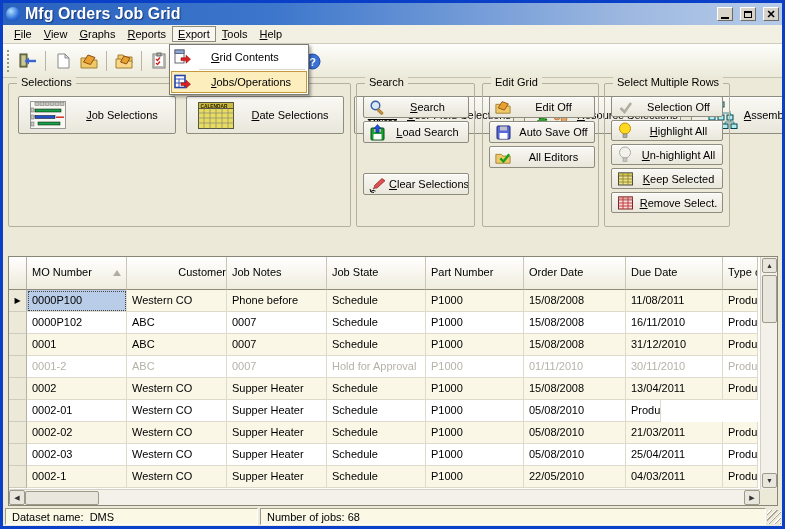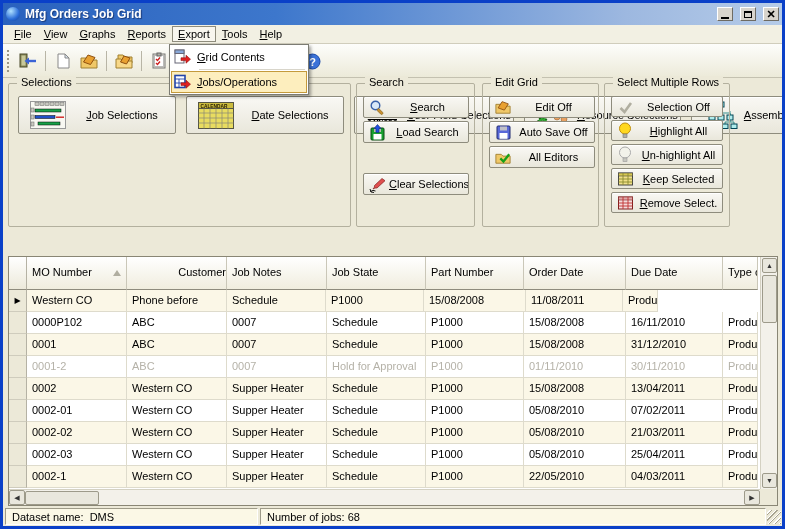--- a/index.html
+++ b/index.html
@@ -7,21 +7,21 @@
   body { font-family:"Liberation Sans", sans-serif; font-size:11px; color:#000; }
   .window { position:relative; width:785px; height:529px; background:#ece9d8;
             border:3px solid #0a40c8; overflow:hidden; }
 
   
   .titlebar { position:absolute; left:0; top:0; width:779px; height:22px;
     background:linear-gradient(90deg,#2a62be 0%,#3d77cc 35%,#9db8e0 80%,#b5cbe8 100%);
     display:flex; align-items:center; gap:5px; padding:0 3px; }
   .app-orb { width:14px; height:14px; border-radius:50%;
     background:radial-gradient(circle at 35% 30%, #aee0ff, #2a6cd8 60%, #123c8c); flex:0 0 auto; }
-  .title-text { flex:1; color:#fff; font-weight:bold; font-size:12px; text-shadow:1px 1px 1px #1a3a78; white-space:nowrap; }
+  .title-text { flex:1; color:#fff; font-weight:bold; font-size:16px; text-shadow:1px 1px 1px #1a3a78; white-space:nowrap; }
   .winbtn { width:16px; height:14px; background:#d8d4cc; border:1px solid;
     border-color:#fff #6e6b63 #6e6b63 #fff; display:flex; align-items:center; justify-content:center;
     margin-left:2px; position:relative; }
   .glyph-min { width:8px; height:2px; background:#000; margin-top:7px; }
   .glyph-max { width:8px; height:7px; border:1px solid #000; border-top-width:2px; }
   .glyph-close { font-size:11px; font-weight:bold; line-height:10px; }
 
   
   .menubar { position:absolute; left:0; top:22px; width:779px; height:19px;
     background:#f2f0e3; border-bottom:1px solid #d0cdbc; display:flex; align-items:center; padding-left:5px; }
@@ -34,21 +34,21 @@
     display:flex; align-items:center; padding-left:3px; }
   .grip { width:5px; height:22px; margin-right:4px;
     background:repeating-linear-gradient(#9a9786 0 2px, transparent 2px 4px); background-size:2px 100%; background-repeat:no-repeat; background-position:1px 0; }
   .tsep { width:1px; height:20px; background:#b8b5a6; margin:0 4px; }
   .tbtn { width:26px; height:26px; display:flex; align-items:center; justify-content:center; }
   .tbtn.help-pos { position:absolute; left:296px; top:4px; }
 
   
   .dropdown { position:absolute; left:166px; top:41px; width:140px; background:#fff;
     border:1px solid #7c7c74; box-shadow:2px 2px 3px rgba(0,0,0,.35); z-index:50; padding:1px; }
-  .ditem { height:22px; display:flex; align-items:center; gap:6px; padding:0 4px 0 3px; }
+  .ditem { height:22px; display:flex; align-items:center; gap:20px; padding:0 4px 0 3px; }
   .ditem.hl { background:#fdeebe; box-shadow:inset 0 0 0 1px #c49a3c; }
   .dsep { border-top:1px solid #d8d5ca; margin:1px 2px 1px 28px; }
 
   
   .gbox { position:absolute; border:1px solid #b3b09e; border-radius:2px; }
   .gbox legend, .gtitle { position:absolute; top:-8px; left:8px; background:#ece9d8; padding:0 4px; white-space:nowrap; }
   .box-selections { left:5px; top:80px; width:343px; height:144px; }
   .box-search     { left:353px; top:80px; width:119px; height:144px; }
   .box-editgrid   { left:479px; top:80px; width:117px; height:144px; }
   .box-smr        { left:601px; top:80px; width:126px; height:144px; }
@@ -438,20 +438,21 @@
         <div class="g-hcell" style="width: 100px;">Job Notes</div>
         <div class="g-hcell" style="width: 99px;">Job State</div>
         <div class="g-hcell" style="width: 98px;">Part Number</div>
         <div class="g-hcell" style="width: 102px;">Order Date</div>
         <div class="g-hcell" style="width: 97px;">Due Date</div>
         <div class="g-hcell" style="width: 35px;">Type of</div>
       </div>
       <div class="g-body">
         <div class="g-row zebra">
           <div class="g-mk">▶</div>
+          <div class="g-cell sel" style="width: 100px;">0000P100</div>
           <div class="g-cell" style="width: 100px;">Western CO</div>
           <div class="g-cell" style="width: 100px;">Phone before</div>
           <div class="g-cell" style="width: 99px;">Schedule</div>
           <div class="g-cell" style="width: 98px;">P1000</div>
           <div class="g-cell" style="width: 102px;">15/08/2008</div>
           <div class="g-cell" style="width: 97px;">11/08/2011</div>
           <div class="g-cell" style="width: 35px;">Production</div>
         </div>
         <div class="g-row">
           <div class="g-mk"></div>
@@ -498,21 +499,20 @@
           <div class="g-cell" style="width: 35px;">Production</div>
         </div>
         <div class="g-row">
           <div class="g-mk"></div>
           <div class="g-cell" style="width: 100px;">0002-01</div>
           <div class="g-cell" style="width: 100px;">Western CO</div>
           <div class="g-cell" style="width: 100px;">Supper Heater</div>
           <div class="g-cell" style="width: 99px;">Schedule</div>
           <div class="g-cell" style="width: 98px;">P1000</div>
           <div class="g-cell" style="width: 102px;">05/08/2010</div>
-          <div class="g-cell" style="width: 97px;">07/02/2011</div>
           <div class="g-cell" style="width: 35px;">Production</div>
         </div>
         <div class="g-row zebra">
           <div class="g-mk"></div>
           <div class="g-cell" style="width: 100px;">0002-02</div>
           <div class="g-cell" style="width: 100px;">Western CO</div>
           <div class="g-cell" style="width: 100px;">Supper Heater</div>
           <div class="g-cell" style="width: 99px;">Schedule</div>
           <div class="g-cell" style="width: 98px;">P1000</div>
           <div class="g-cell" style="width: 102px;">05/08/2010</div>

